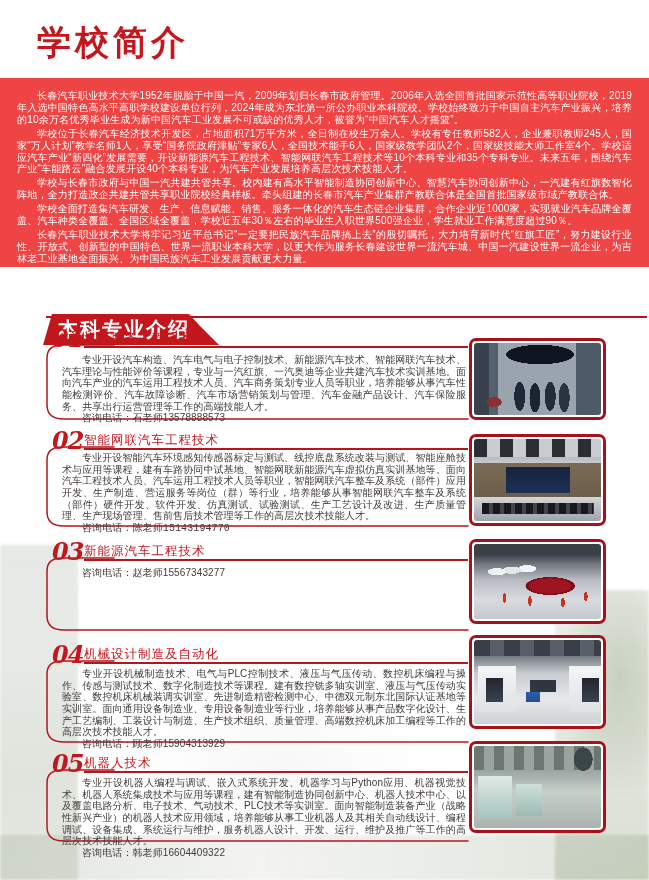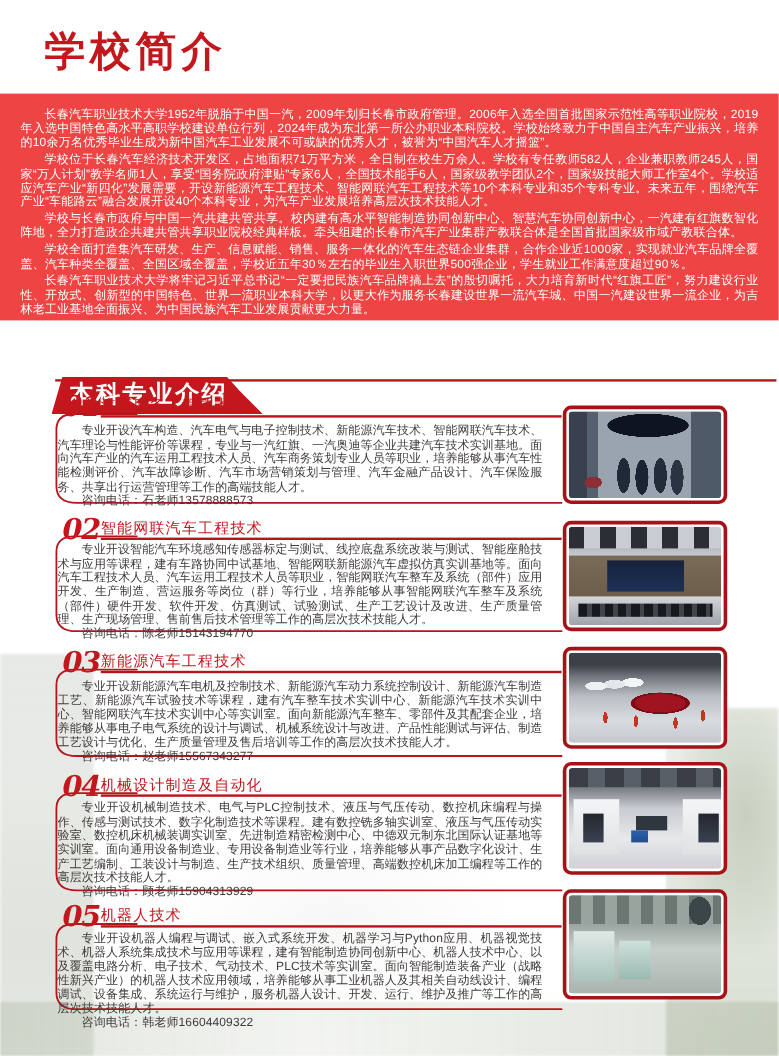--- a/index.html
+++ b/index.html
@@ -60,21 +60,21 @@
     position:absolute;left:12px;top:-6px;
     font-family:"DejaVu Serif","Liberation Serif",serif;font-style:italic;font-weight:700;
     font-size:24px;color:#c3171d;letter-spacing:-1px;
   }
   .major .mtitle{
     position:absolute;left:44px;top:0;font-size:12.5px;font-weight:400;
     color:#c3171d;letter-spacing:1px;
   }
   .major .munderline{position:absolute;left:44px;top:16px;width:384px;height:1.5px;background:#b5161c;}
   .major .mbody{
-    position:absolute;left:8px;top:24px;width:404px;
+    position:absolute;left:22px;top:24px;width:404px;
     font-size:10px;line-height:11.65px;color:#403a3a;text-align:justify;letter-spacing:.1px;
   }
   .major .mbody p{margin:0;text-indent:2em;}
 
   
   .photo{
     position:absolute;left:469px;width:137px;z-index:2;box-sizing:border-box;
     border:3px solid #a61218;border-radius:7px;background:#ffffff;padding:2px;
   }
   .photo .art{width:100%;height:100%;border-radius:3px;overflow:hidden;}
@@ -166,40 +166,39 @@
   <div class="art"></div>
 </div>
 
 <div class="major z" style="top:432px;height:97px;">
   <svg class="bracket" width="430" height="97" viewBox="0 0 430 97">
     <path d="M74 15 H22 Q7 15 7 28 V80 Q7 94 24 94 H428" fill="none" stroke="#b5161c" stroke-width="1.5" stroke-linecap="round"></path>
   </svg>
   <div class="num">02</div>
   <div class="mtitle">智能网联汽车工程技术</div>
   <div class="munderline"></div>
-  <div class="mbody" style="top:21px;">
+  <div class="mbody" style="top:21px;font-family:Liberation Mono, monospace;">
     <p>专业开设智能汽车环境感知传感器标定与测试、线控底盘系统改装与测试、智能座舱技术与应用等课程，建有车路协同中试基地、智能网联新能源汽车虚拟仿真实训基地等。面向汽车工程技术人员、汽车运用工程技术人员等职业，智能网联汽车整车及系统（部件）应用开发、生产制造、营运服务等岗位（群）等行业，培养能够从事智能网联汽车整车及系统（部件）硬件开发、软件开发、仿真测试、试验测试、生产工艺设计及改进、生产质量管理、生产现场管理、售前售后技术管理等工作的高层次技术技能人才。</p>
     <p>
       <span>咨询电话：</span><span>陈老师15143194770</span>
     </p>
   </div>
 </div>
 <div class="photo ph2" style="top:434px;height:92px;">
   <div class="art"></div>
 </div>
 
 <div class="major z" style="top:543px;height:90px;">
   <svg class="bracket" width="430" height="90" viewBox="0 0 430 90">
     <path d="M74 15 H22 Q7 15 7 28 V73 Q7 87 24 87 H428" fill="none" stroke="#b5161c" stroke-width="1.5" stroke-linecap="round"></path>
   </svg>
   <div class="num">03</div>
   <div class="mtitle">新能源汽车工程技术</div>
   <div class="munderline"></div>
   <div class="mbody">
-    <p>专业开设新能源汽车电机及控制技术、新能源汽车动力系统控制设计、新能源汽车制造工艺、新能源汽车试验技术等课程，建有汽车整车技术实训中心、新能源汽车技术实训中心、智能网联汽车技术实训中心等实训室。面向新能源汽车整车、零部件及其配套企业，培养能够从事电子电气系统的设计与调试、机械系统设计与改进、产品性能测试与评估、制造工艺设计与优化、生产质量管理及售后培训等工作的高层次技术技能人才。</p>
     <p>
       <span>咨询电话：</span><span>赵老师15567343277</span>
     </p>
   </div>
 </div>
 <div class="photo ph3" style="top:539px;height:85px;">
   <div class="art"></div>
 </div>
 
 <div class="major z" style="top:646px;height:99px;">

